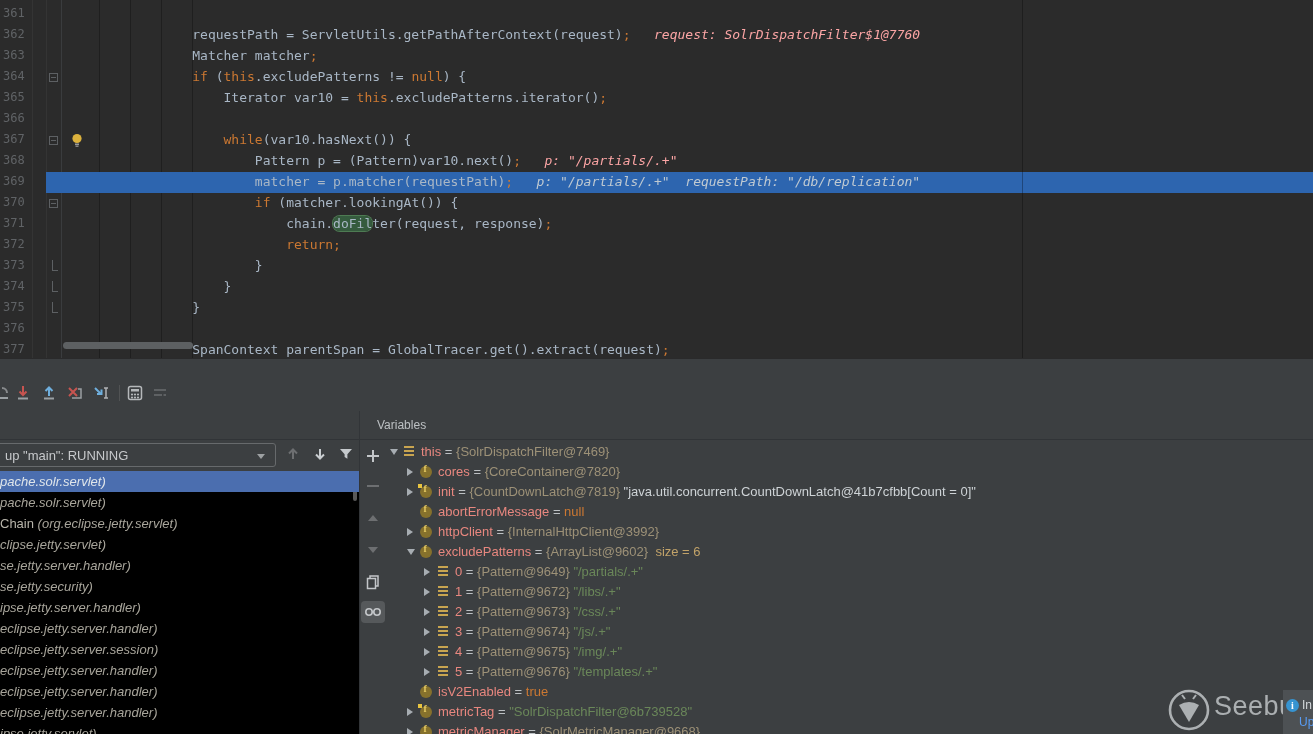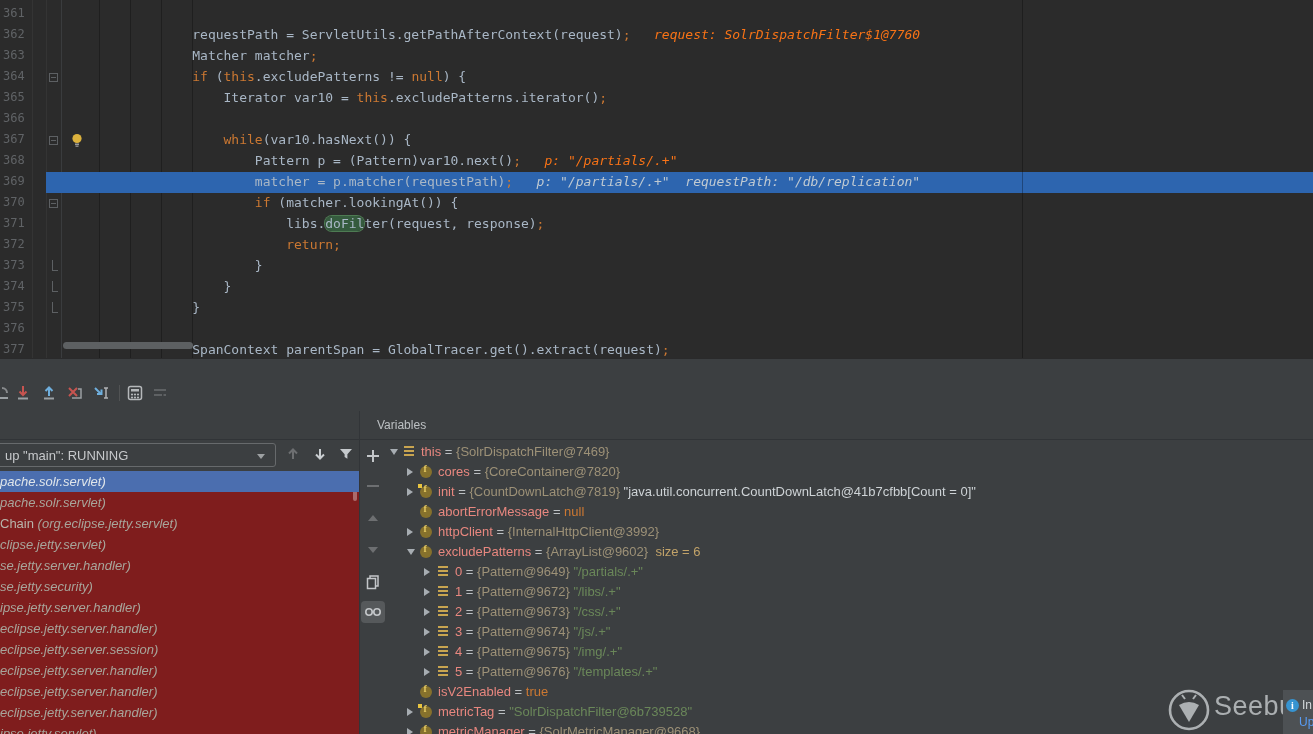--- a/index.html
+++ b/index.html
@@ -8,21 +8,21 @@
   
   #editor{position:absolute;left:0;top:0;width:1313px;height:358px;background:#2b2b2b;overflow:hidden;}
   .gline{position:absolute;top:0;bottom:0;width:1px;background:#343434;}
   .iguide{position:absolute;top:0;bottom:0;width:1px;background:rgba(0,0,0,0.28);z-index:3;}
   #margin-guide{position:absolute;left:1022px;top:0;bottom:0;width:1px;background:rgba(0,0,0,0.30);z-index:6;}
   .code-row{position:absolute;left:0;right:0;height:21px;z-index:4;}
   .exec-bg{position:absolute;left:46px;right:0;top:0;height:21px;background:#2d65af;z-index:1;}
   .lnum{position:absolute;left:3px;top:2px;font:12px "DejaVu Sans Mono",monospace;color:#606366;z-index:4;}
   .ctext{position:absolute;left:67px;top:2px;font:13px "DejaVu Sans Mono",monospace;white-space:pre;z-index:4;}
   .cp{color:#a9b7c6}.ck{color:#cc7832}
-  .ch{color:#f97316;font-style:italic}
+  .ch{color:#fca5a5;font-style:italic}
   .chb{color:#c0cad2;font-style:italic}
   .csel{background:#355b3e;box-shadow:0 0 0 1px #4e7b53;border-radius:7px;}
   .fold-start{position:absolute;left:49px;top:6px;width:7px;height:7px;border:1px solid #5d6063;z-index:5;}
   .fold-start:after{content:"";position:absolute;left:1px;top:3px;width:5px;height:1px;background:#5d6063;}
   .fold-end{position:absolute;left:52px;top:4px;width:5px;height:10px;border-left:1px solid #5d6063;border-bottom:1px solid #5d6063;z-index:5;}
   .bulb{position:absolute;left:70px;top:2px;width:14px;height:16px;z-index:5;}
   #hscroll{position:absolute;left:63px;top:342px;width:130px;height:7px;background:#5d6062;border-radius:4px;z-index:7;}
   
   #bottom{position:absolute;left:0;top:358px;width:1313px;height:376px;background:#3c3f41;border-top:1px solid #2a2a2b;}
   #dbg-toolbar{position:absolute;left:0;top:25px;height:22px;}
@@ -30,21 +30,21 @@
   .tb-sep{position:absolute;left:119px;top:1px;width:1px;height:16px;background:#515354;}
   #hdr-line{position:absolute;left:0;right:0;top:80px;height:1px;background:#313437;}
   #vars-title{position:absolute;left:377px;top:59px;font-size:12px;color:#bcc0c3;}
   #vsep{position:absolute;left:359px;top:52px;bottom:0;width:1px;background:#323538;}
   
   #thread-combo{position:absolute;left:-6px;top:84px;width:282px;height:24px;background:#3c3f41;
     border:1px solid #676a6c;border-radius:3px;color:#c7c9cb;font-size:13px;line-height:24px;padding-left:10px;box-sizing:border-box;}
   #combo-caret{position:absolute;right:10px;top:10px;width:0;height:0;border-left:4px solid transparent;
     border-right:4px solid transparent;border-top:5px solid #9da0a2;}
   .fr-btn{position:absolute;top:85px;width:22px;height:22px;}
-  #frames-list{position:absolute;left:0;top:112px;width:359px;bottom:0;background:#7f1d1d;overflow:hidden;}
+  #frames-list{position:absolute;left:0;top:112px;width:359px;bottom:0;background:#000000;overflow:hidden;}
   .frame-row{position:absolute;left:0;right:0;height:21px;font-size:13px;font-style:italic;color:#a8a59b;
     line-height:21px;white-space:pre;}
   .frame-row .fr-pre{font-style:normal;color:#b8b5ab;}
   .frame-row.sel{background:#4b6eaf;color:#dfe5ea;}
   #frames-scroll{position:absolute;left:353px;top:0;width:4px;height:30px;background:rgba(255,255,255,0.35);border-radius:2px;}
   
   #vtoolbar{position:absolute;left:360px;top:82px;width:26px;bottom:0;}
   .vtb{position:absolute;left:4px;width:18px;height:18px;}
   #glasses-bg{position:absolute;left:1px;top:160px;width:24px;height:22px;background:#56595b;border-radius:4px;}
   
@@ -131,21 +131,21 @@
           <span class="lnum">369</span>
           <span class="ctext"><span class="cp">                        matcher = p.matcher(requestPath)</span><span class="ck">;</span><span class="chb">   p: "/partials/.+"  requestPath: "/db/replication"</span></span>
         </div>
         <div class="code-row" style="top: 193px;">
           <span class="lnum">370</span>
           <div class="fold-start"></div>
           <span class="ctext"><span class="ck">                        if</span><span class="cp"> (matcher.lookingAt()) {</span></span>
         </div>
         <div class="code-row" style="top: 214px;">
           <span class="lnum">371</span>
-          <span class="ctext"><span class="cp">                            libs.</span><span class="cp csel">doFil</span><span class="cp">ter(request, response)</span><span class="ck">;</span></span>
+          <span class="ctext"><span class="cp">                            chain.</span><span class="cp csel">doFil</span><span class="cp">ter(request, response)</span><span class="ck">;</span></span>
         </div>
         <div class="code-row" style="top: 235px; padding-left: 24px;">
           <span class="lnum">372</span>
           <span class="ctext"><span class="ck">                            return;</span></span>
         </div>
         <div class="code-row" style="top: 256px; text-align: right;">
           <span class="lnum">373</span>
           <div class="fold-end"></div>
           <span class="ctext"><span class="cp">                        }</span></span>
         </div>

